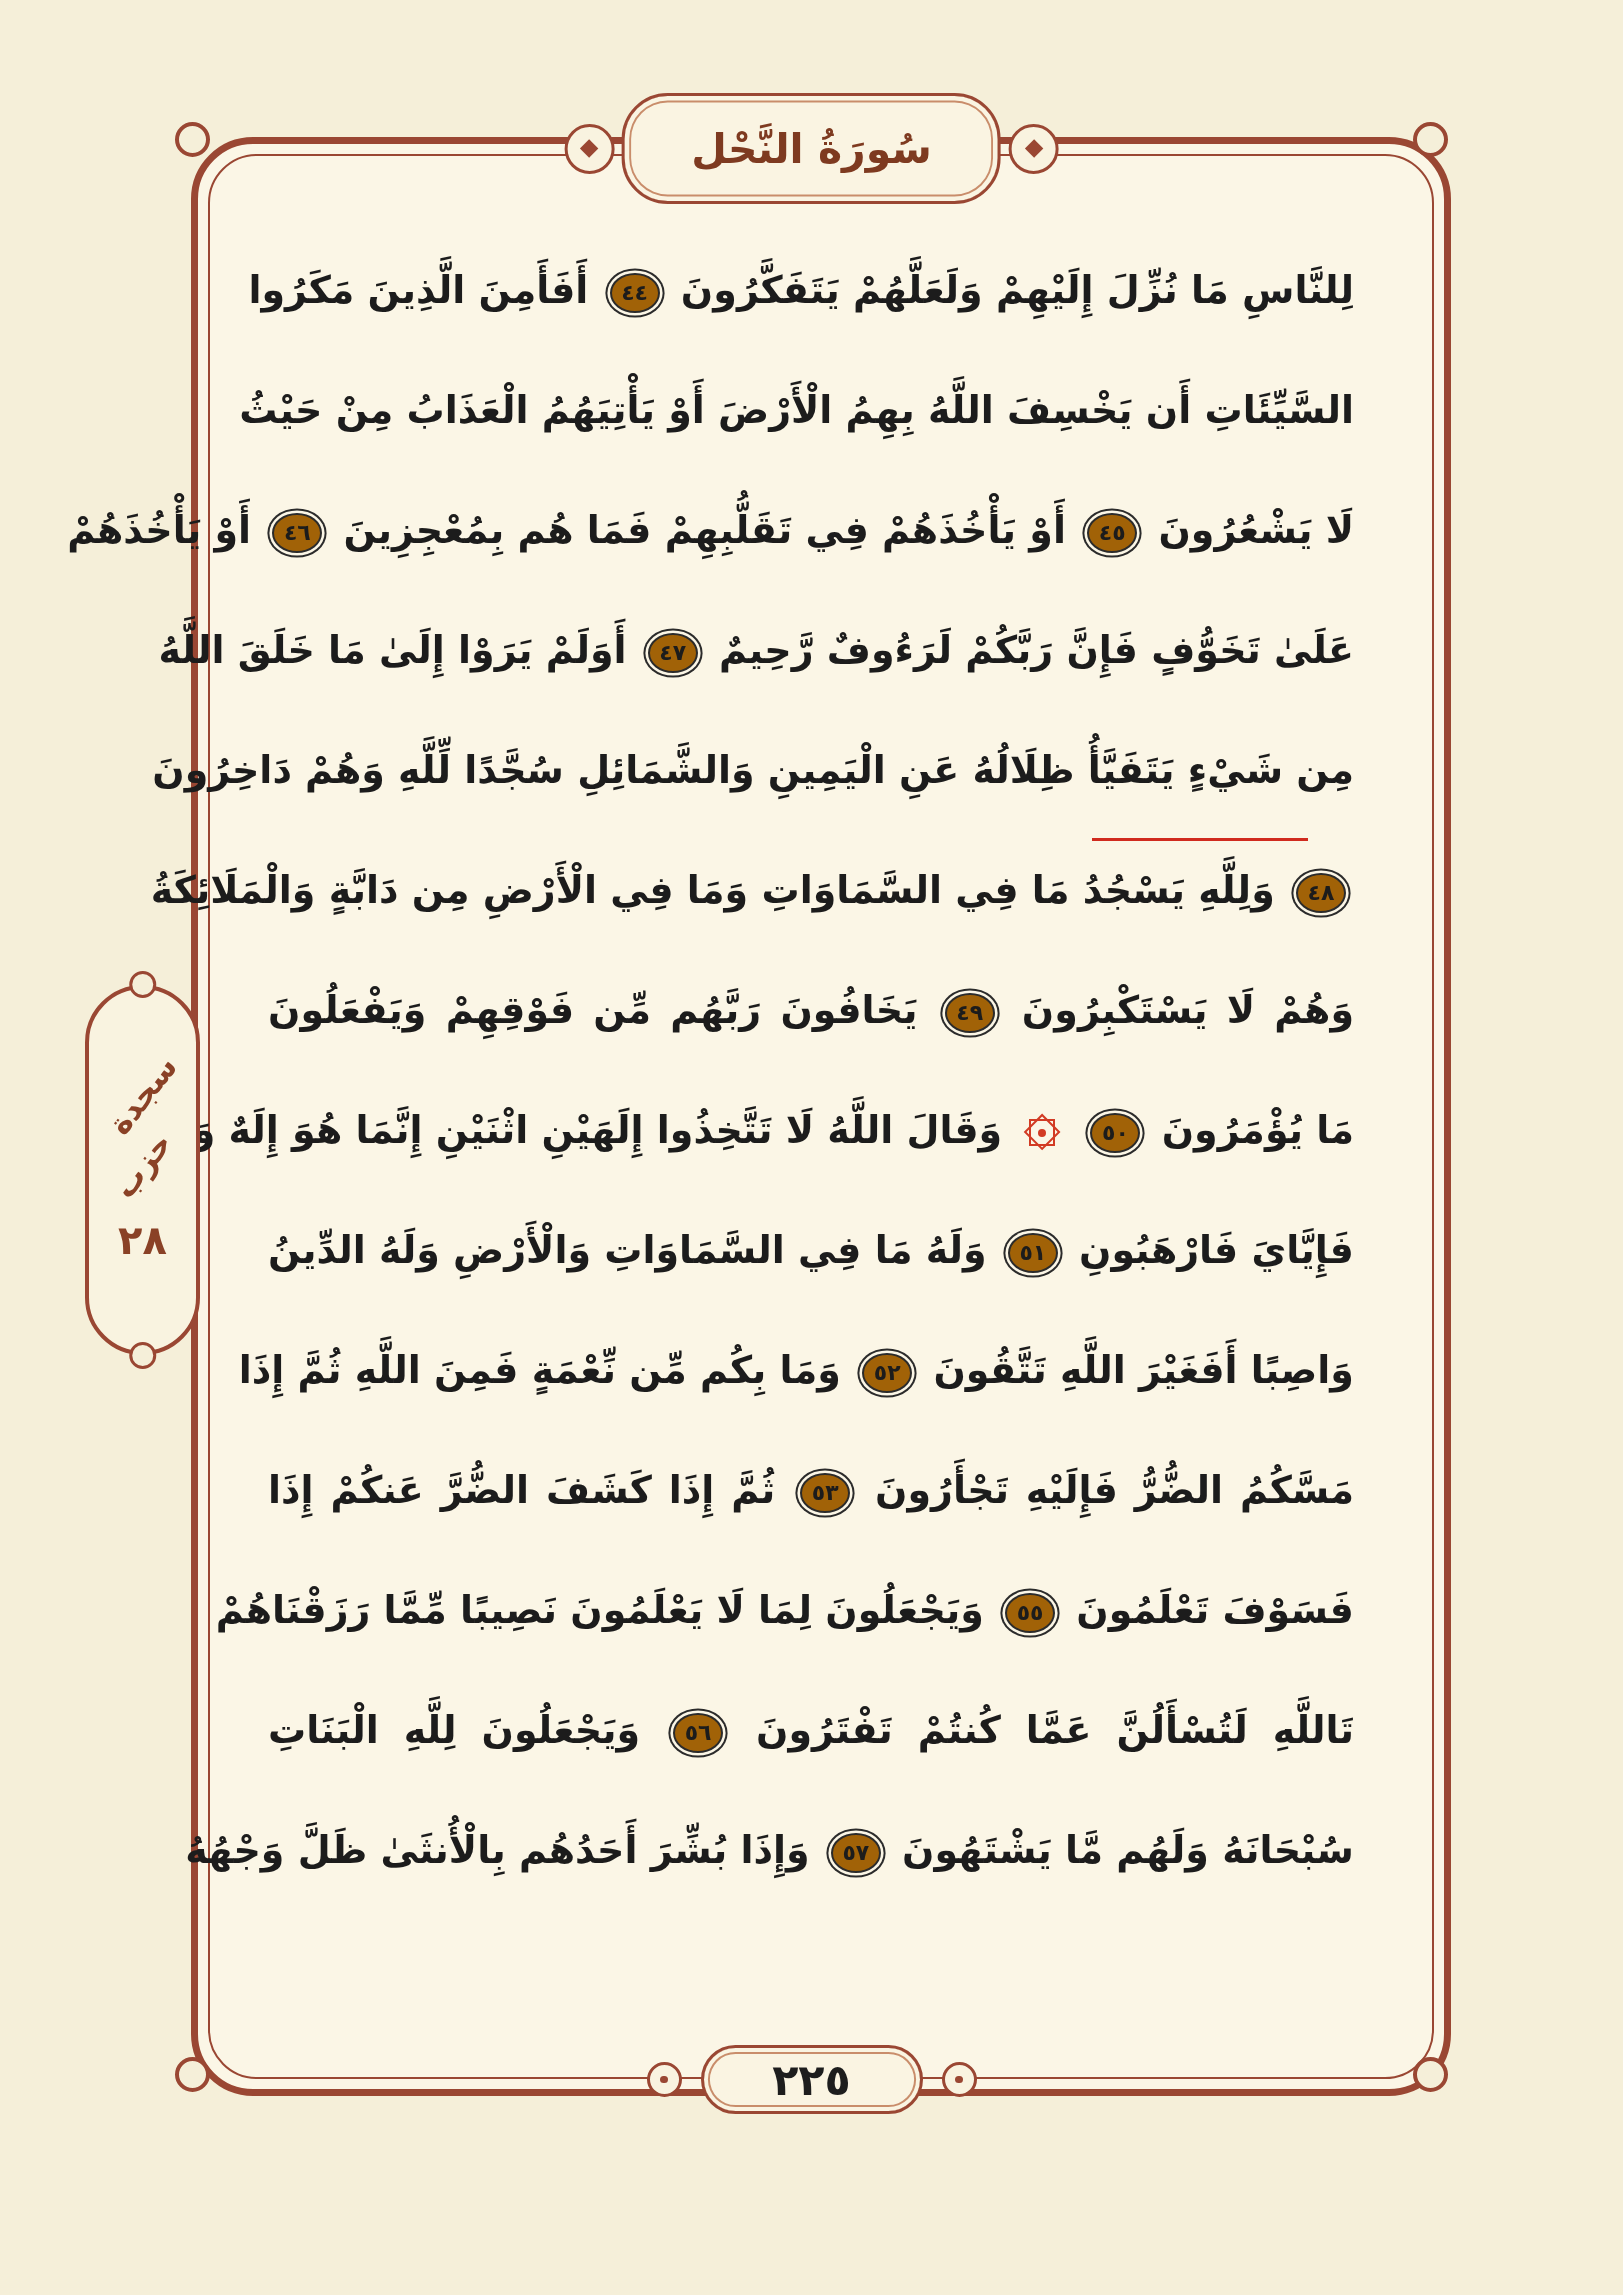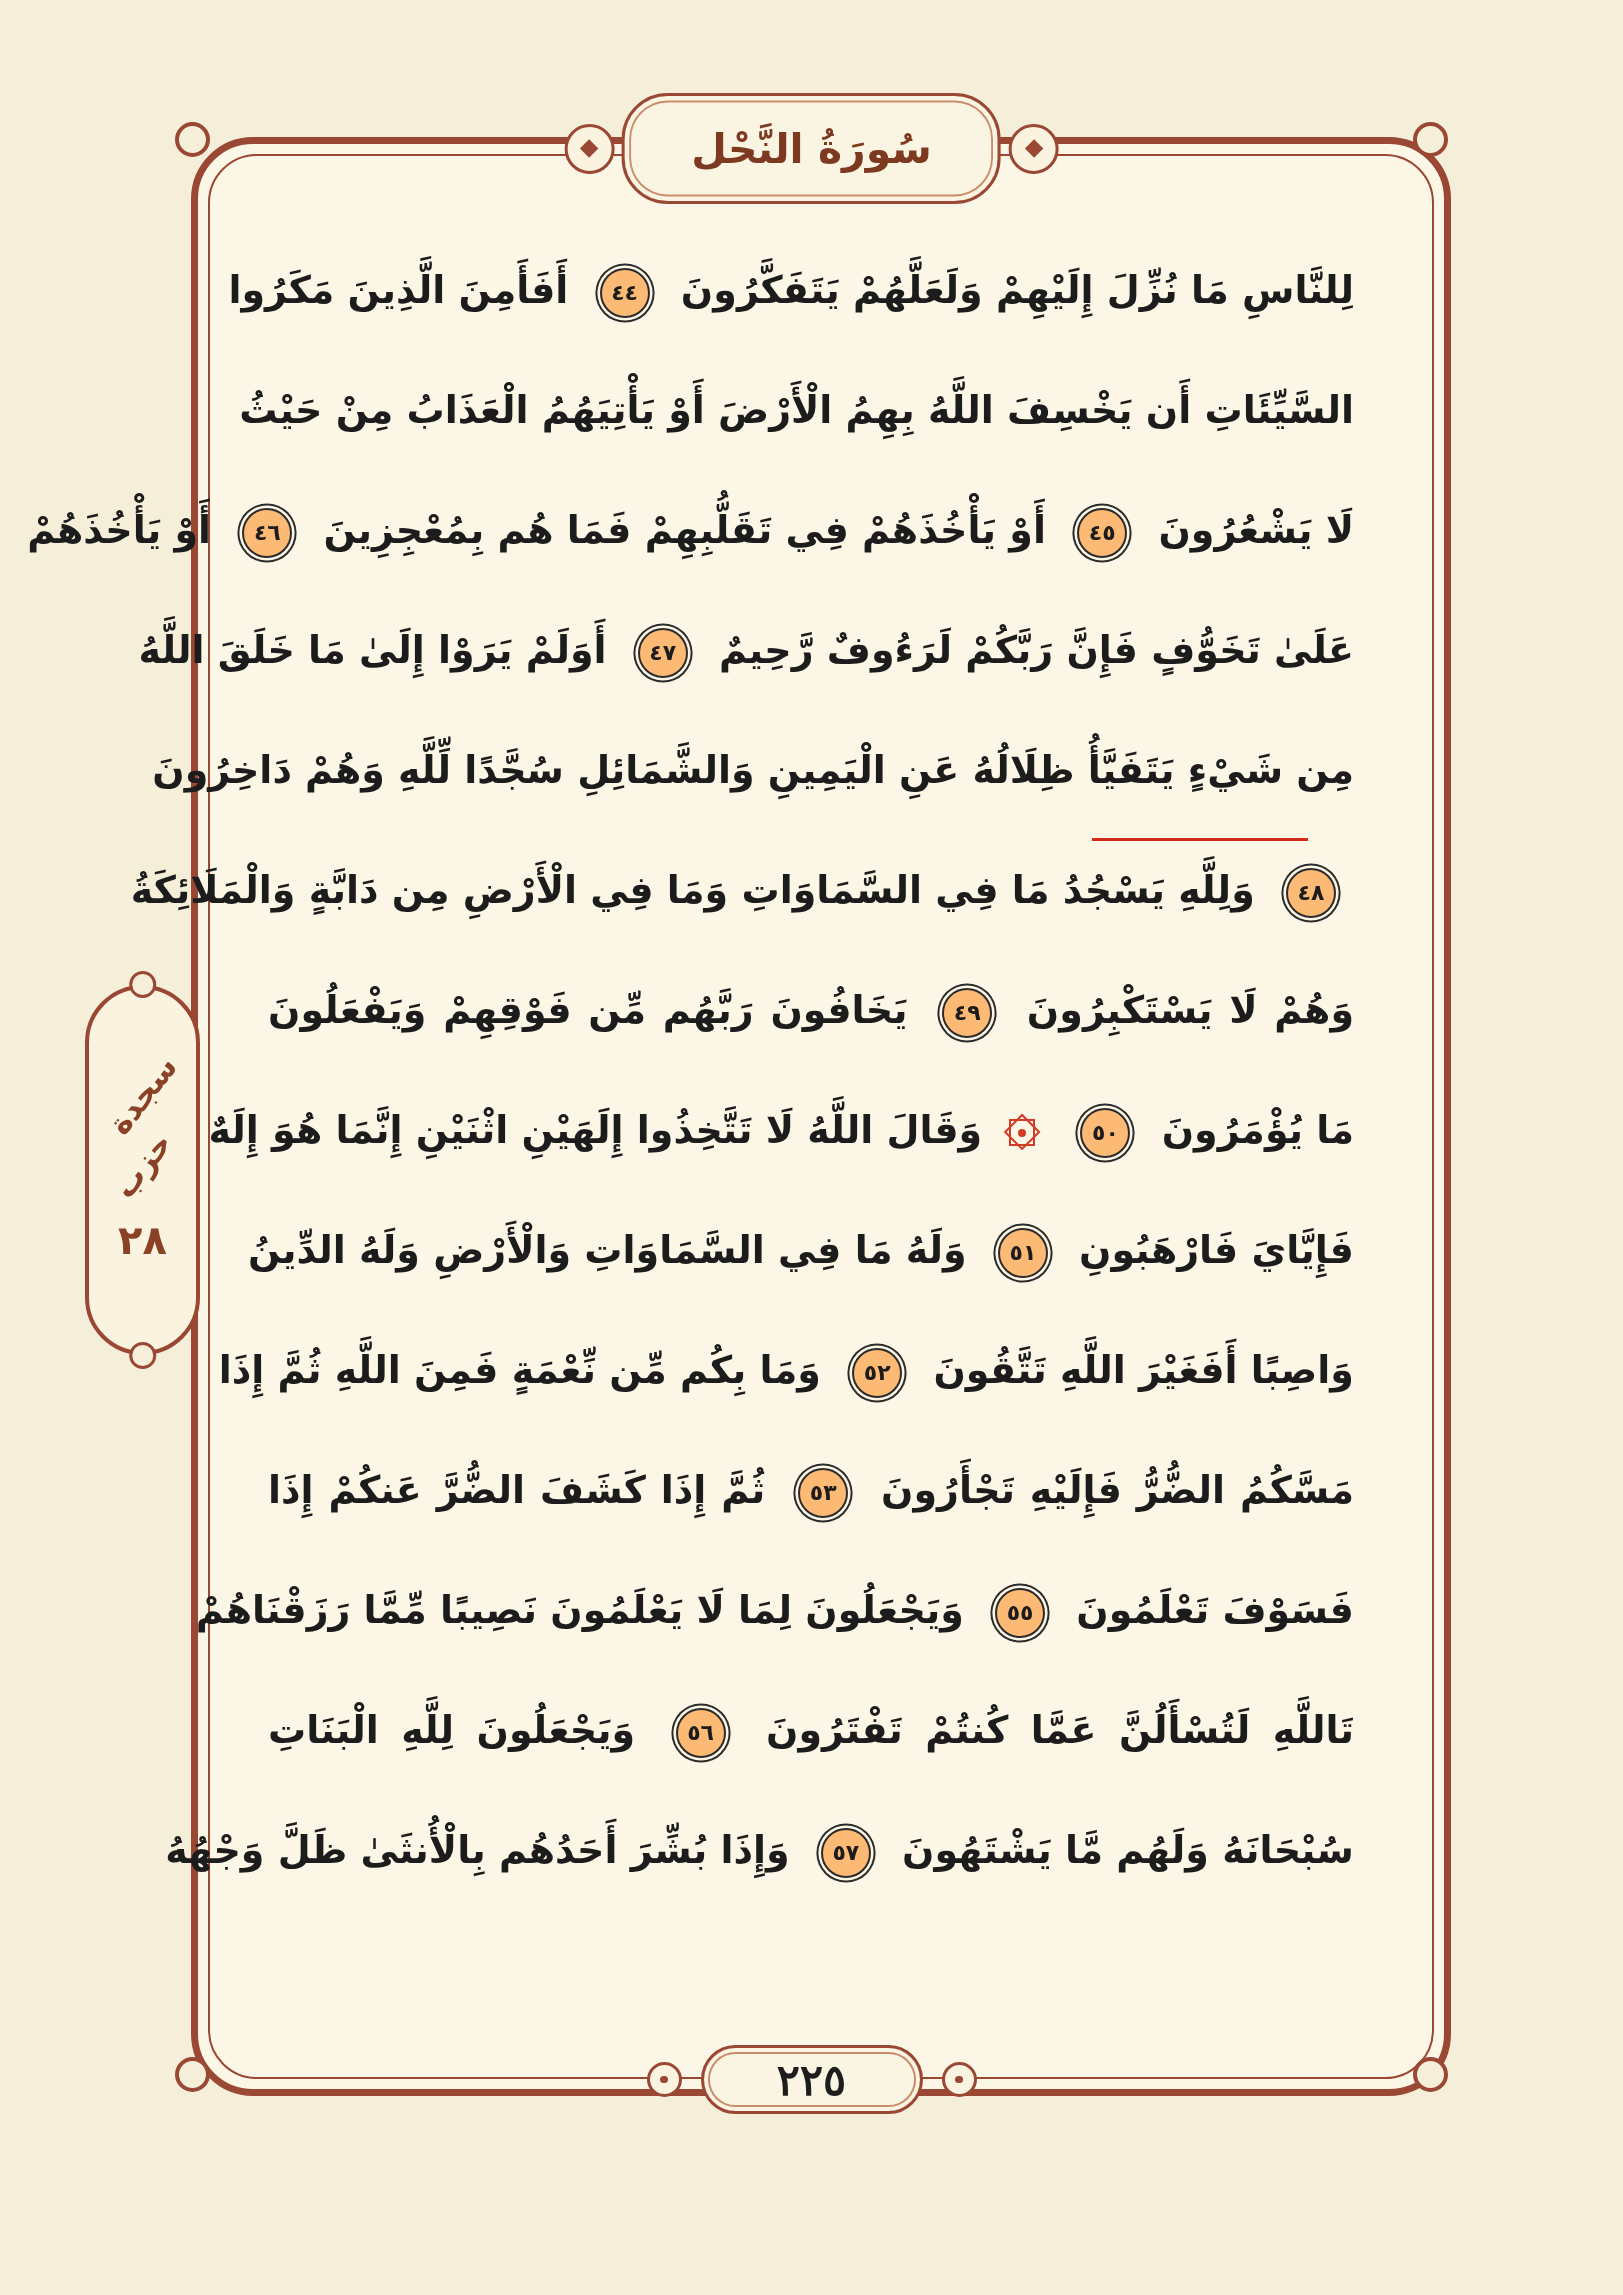--- a/index.html
+++ b/index.html
@@ -72,21 +72,21 @@
     background:#f5efd9;box-sizing:border-box;
   }
   .medallion::before{top:-18.3px}
   .medallion::after{bottom:-18.3px}
   .m-label{color:#8a4126;font-size:31px;font-weight:bold;transform:rotate(-52deg);direction:rtl;}
   .m-num{color:#8a4126;font-size:40px;font-weight:bold;}
 
   
   .pagenum-wrap{
     position:absolute;left:50%;top:2045px;transform:translateX(-50%);
-    display:flex;align-items:center;gap:19px;z-index:3;font-family:Liberation Serif, serif;
+    display:flex;align-items:center;gap:19px;z-index:3;
   }
   .pn-circle{
     width:35px;height:35px;box-sizing:border-box;
     border:3.3px solid #9a4733;border-radius:50%;
     background:#f9f3e0;display:flex;align-items:center;justify-content:center;
   }
   .pn-dot{width:7.9px;height:7.9px;border-radius:50%;background:#9a4733;}
   .pn-lens{
     min-width:222px;height:69px;box-sizing:border-box;
     border:3.3px solid #9a4733;border-radius:35px;
@@ -103,25 +103,25 @@
   .qline{
     position:relative;
     height:120px;line-height:120px;
     font-size:38px;font-weight:700;
     text-align:justify;text-align-last:justify;
     white-space:nowrap;
   }
   .ayah{
     display:inline-flex;align-items:center;justify-content:center;
     vertical-align:middle;
-    width:50px;height:50px;box-sizing:border-box;
+    width:50px;height:40px;box-sizing:border-box;
     border:2.6px solid #2b2b2b;border-radius:50%;
     box-shadow:0 0 0 2.6px #fbf6e6, 0 0 0 4.6px #2b2b2b;
     font-size:22px;font-weight:bold;line-height:1;
-    margin:0 18px;background:#fdba74;
+    margin:0 8px;background:#a16207;
   }
   .hizb{
     display:inline-block;position:relative;
     width:38px;height:38px;vertical-align:middle;margin:0 7.9px;
   }
   .hizb .sq{position:absolute;inset:5.9px;border:2.6px solid #d23b24;box-sizing:border-box;display:block;}
   .hizb .sq.b{transform:rotate(45deg);}
   .hizb .dot{position:absolute;left:50%;top:50%;width:7.9px;height:7.9px;margin:-3.9px 0 0 -3.9px;border-radius:50%;background:#d23b24;display:block;}
   .sajdah-line{
     position:absolute;top:7.9px;right:46px;

